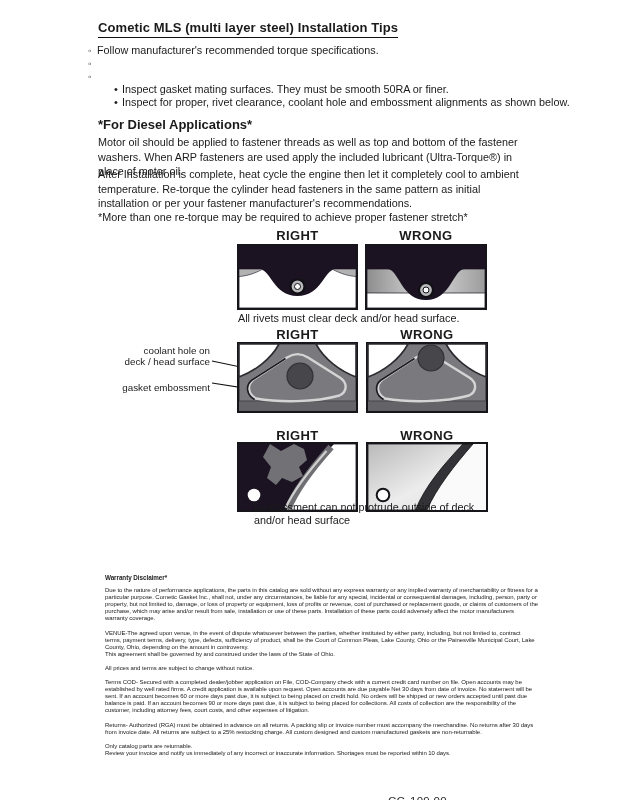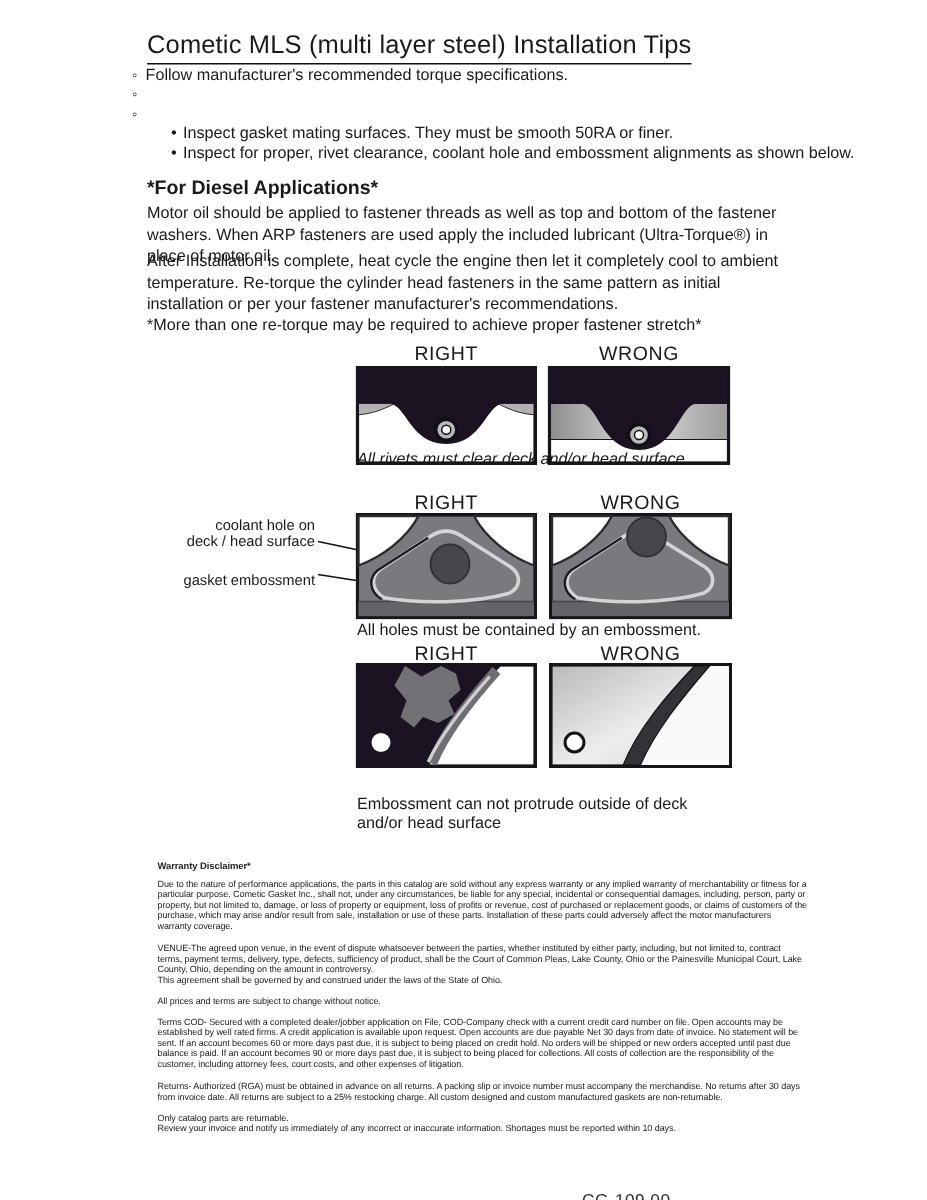--- a/index.html
+++ b/index.html
@@ -3,34 +3,34 @@
 <meta charset="utf-8">
 <style>
   html,body{margin:0;padding:0;background:#e8e8e8;}
   .page{
     position:relative;width:618px;height:800px;background:#ffffff;
     margin:0 auto;overflow:hidden;color:#1a1a1a;
     font-family:"Liberation Sans","DejaVu Sans",sans-serif;
   }
   .abs{position:absolute;}
   .title{
-    left:98px;top:20px;font-size:17px;font-weight:normal;letter-spacing:.1px;
+    left:98px;top:20px;font-size:13px;font-weight:bold;letter-spacing:.1px;
     border-bottom:1.6px solid #111;padding-bottom:2px;
   }
   .tips{left:88px;top:44px;font-size:10.8px;}
   .tip-row{display:flex;line-height:13px;white-space:nowrap;}
   .tip-row .mk{width:9px;font-size:10px;flex:none;}
   .tip-row.sub{margin-left:26px;}
   .tip-row.sub .mk{width:8px;font-size:11px;}
   .body-h{left:98px;top:117px;font-size:13px;font-weight:bold;}
   .body-p{left:98px;width:424px;font-size:10.8px;line-height:14.6px;}
   .p1{top:135px;}
   .p2{top:167px;}
   .p-note{top:210px;}
-  .figlabel{font-size:13px;letter-spacing:.4px;text-align:center;width:121px;line-height:13px;}
+  .figlabel{font-size:13px;letter-spacing:.4px;text-align:center;width:121px;line-height:13px;font-weight:bold;}
   .figbox{overflow:hidden;}
   .figbox svg{display:block;}
   .figcap{left:238px;font-size:10.8px;line-height:12.5px;}
   .ann{left:60px;width:150px;text-align:right;font-size:9.8px;line-height:11px;}
   .fineprint{left:105px;top:574px;width:433px;font-size:6px;line-height:7.1px;color:#222;letter-spacing:-.05px;}
   .fineprint .fp-h{font-weight:bold;font-size:6.3px;margin-bottom:6px;}
   .fineprint .fp-p{margin-bottom:7px;}
   .fineprint .tight{margin-bottom:0;}
   .footer-code{left:388px;top:795px;font-size:11.5px;letter-spacing:.3px;color:#2a2a2a;}
 </style>
@@ -91,21 +91,21 @@
         </linearGradient>
       </defs>
       <rect x="1.2" y="1.2" width="119.6" height="63.6" fill="#ffffff" stroke="#15151a" stroke-width="2.4"></rect>
       <path d="M2,25 H120 V49 H2 Z" fill="url(#gw1)" stroke="#1b1322" stroke-width="0.7"></path>
       <path d="M2,2 H120 V25 H100 C88,25 86,56 61,56 C36,56 34,25 22,25 H2 Z" fill="#1b1322"></path>
       <circle cx="61" cy="46" r="7" fill="#b9b9bc" stroke="#101014" stroke-width="2.2"></circle>
       <circle cx="61" cy="46" r="3" fill="#ffffff" stroke="#101014" stroke-width="1"></circle>
     </svg>
   </div>
 
-  <div class="abs figcap" style="top:300px;font-style:italic;">All rivets must clear deck and/or head surface.</div>
+  <div class="abs figcap" style="top:312px;">All rivets must clear deck and/or head surface.</div>
 
   <div class="abs figlabel" style="left:237px;top:328px;">RIGHT</div>
   <div class="abs figlabel" style="left:366px;top:328px;width:122px;">WRONG</div>
 
   <div class="abs ann" style="top:345px;">
     <div>coolant hole on</div>
     <div>deck / head surface</div>
   </div>
   <div class="abs ann" style="top:382px;">
     <div>gasket embossment</div>
@@ -135,21 +135,20 @@
       <path d="M2,2 H42 C34,17 18,29 2,35 Z" fill="#ffffff" stroke="#2b2b2f" stroke-width="1.6"></path>
       <path d="M120,2 H80 C88,17 104,29 120,35 Z" fill="#ffffff" stroke="#2b2b2f" stroke-width="1.6"></path>
       <rect x="2" y="59" width="118" height="9.8" fill="#646468"></rect>
       <line x1="2" y1="59" x2="120" y2="59" stroke="#46464a" stroke-width="1"></line>
       <path d="M19,56.5 C11,52 9.5,43 16.5,37.5 L50,15.5 C57,11 64,11 71,15.5 L104,36 C111,41 111,49.5 103,53.5 C78,60.5 42,60.5 19,56.5 Z" fill="none" stroke="#d4d4d4" stroke-width="2.4"></path>
       <path d="M17.5,57.5 C9.5,53 8,43.5 15,38 L48.5,16.5" fill="none" stroke="#1c1c20" stroke-width="1.6"></path>
       <circle cx="65" cy="16" r="13" fill="#46464b" stroke="#303034" stroke-width="1.2"></circle>
     </svg>
   </div>
 
-  <div class="abs figcap" style="top:414px;">All holes must be contained by an embossment.</div>
 
   <div class="abs figlabel" style="left:237px;top:429px;">RIGHT</div>
   <div class="abs figlabel" style="left:366px;top:429px;width:122px;">WRONG</div>
 
   <div class="abs figbox" style="left:237px;top:442px;width:121px;height:70px;">
     <svg width="121" height="70" viewBox="0 0 121 70">
       <rect x="1.2" y="1.2" width="118.6" height="67.6" fill="#ffffff" stroke="#15151a" stroke-width="2.4"></rect>
       <path d="M2,2 H97 C78,22 59,44 49.5,68 H2 Z" fill="#1b1322"></path>
       <path d="M94,5 C77,24 59.5,45.5 51,67" fill="none" stroke="#6e6e73" stroke-width="7"></path>
       <path d="M89.5,9 C73.5,27 57.5,46.5 48.5,66" fill="none" stroke="#cfcfcf" stroke-width="2.2"></path>
@@ -167,21 +166,21 @@
             <stop offset="1" stop-color="#d6d6d6"></stop>
         </linearGradient>
       </defs>
       <rect x="1.2" y="1.2" width="119.6" height="67.6" fill="url(#gw3)" stroke="#15151a" stroke-width="2.4"></rect>
       <path d="M61,68 C70.5,46 88,24 107,2 H120 V68 Z" fill="#fafafa"></path>
       <path d="M97,2 C78,22 59,44 49.5,68 L61,68 C70.5,46 88,24 107,2 Z" fill="#323237" stroke="#111" stroke-width="0.8"></path>
       <circle cx="17" cy="53" r="6.3" fill="#ffffff" stroke="#141418" stroke-width="2"></circle>
     </svg>
   </div>
 
-  <div class="abs figcap" style="top:530px;">
+  <div class="abs figcap" style="top:501px;margin-left:16px;">
     <div>Embossment can not protrude outside of deck</div>
     <div>and/or head surface</div>
   </div>
 
   <div class="abs fineprint">
     <div class="fp-h">Warranty Disclaimer*</div>
     <div class="fp-p">Due to the nature of performance applications, the parts in this catalog are sold without any express warranty or any implied warranty of merchantability or fitness for a particular purpose.  Cometic Gasket Inc., shall not, under any circumstances, be liable for any special, incidental or consequential damages, including, person, party or property, but not limited to, damage, or loss of property or equipment, loss of profits or revenue, cost of purchased or replacement goods, or claims of customers of the purchase, which may arise and/or result from sale, installation or use of these parts.  Installation of these parts could adversely affect the motor manufacturers warranty coverage.</div>
     <div class="fp-p tight">VENUE-The agreed upon venue, in the event of dispute whatsoever between the parties, whether instituted by either party, including, but not limited to, contract terms, payment terms, delivery, type, defects, sufficiency of product, shall be the Court of Common Pleas, Lake County, Ohio or the Painesville Municipal Court, Lake County, Ohio, depending on the amount in controversy.</div>
     <div class="fp-p">This agreement shall be governed by and construed under the laws of the State of Ohio.</div>
     <div class="fp-p">All prices and terms are subject to change without notice.</div>

